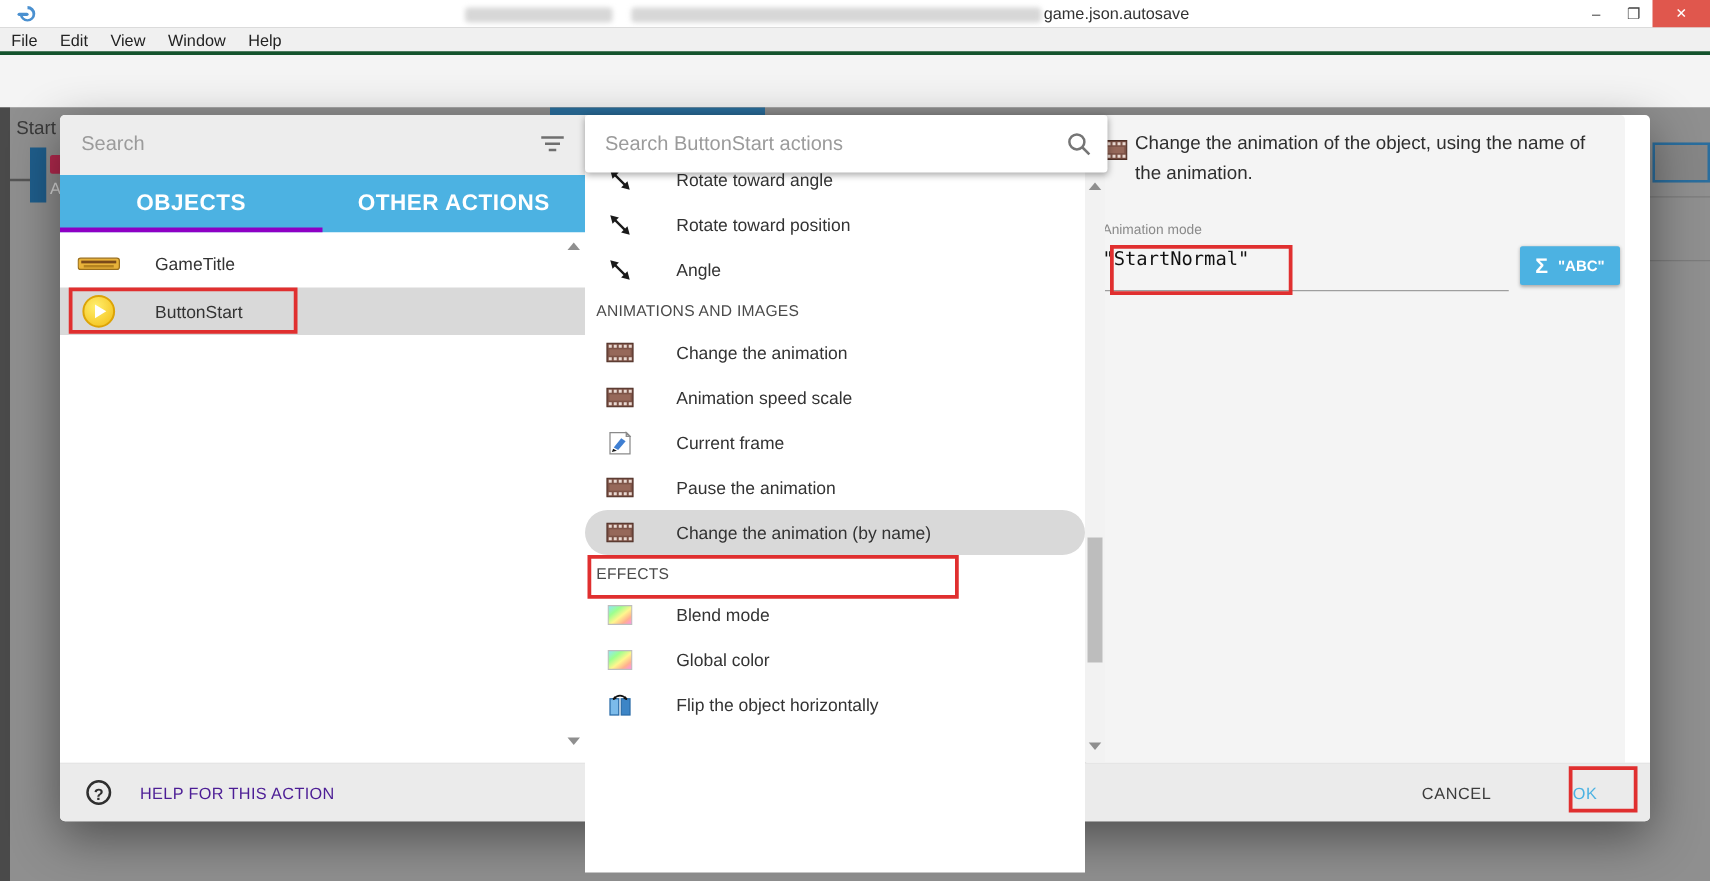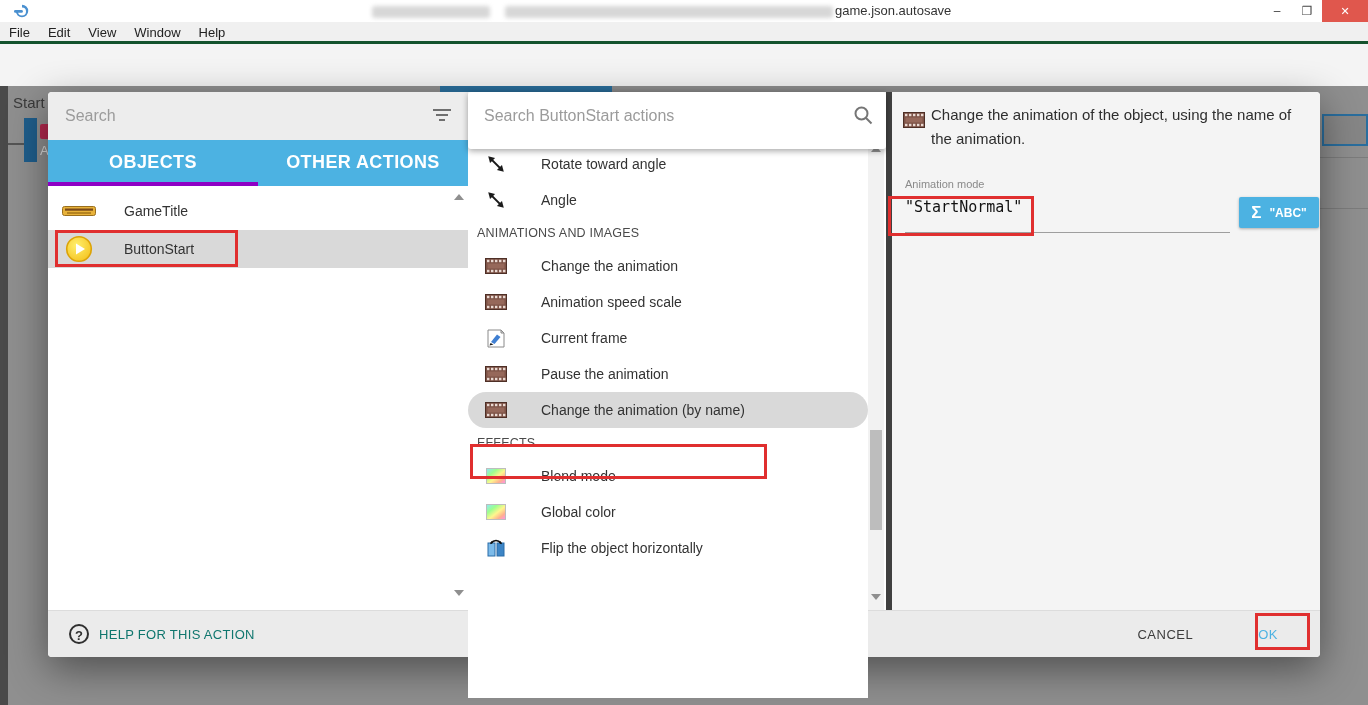--- a/index.html
+++ b/index.html
@@ -54,58 +54,58 @@
   .object-row.sel { background:#d9d9d9; }
   .object-row .obj-icon { width:34px; margin-left:14px; display:flex; justify-content:center; }
   .object-row .obj-label { margin-left:28px; font-size:14px; color:#333; }
   .lp-scroll-up { position:absolute; left:406px; top:102px; }
   .lp-scroll-dn { position:absolute; left:406px; top:498px; }
   .scroll-arrow { width:0; height:0; border-left:5px solid transparent; border-right:5px solid transparent; }
   .scroll-arrow.up { border-bottom:6px solid #8f8f8f; }
   .scroll-arrow.dn { border-top:6px solid #8f8f8f; }
 
   
-  .mp-search { position:absolute; left:420px; top:0; width:418px; height:57px; background:#fff; z-index:5;
+  .mp-search { position:absolute; left:420px; top:0; width:418px; height:46px; background:#fff; z-index:5;
     border-radius:3px; box-shadow:0 2px 6px rgba(0,0,0,.35); }
   .mp-search input { position:absolute; left:16px; top:12px; width:330px; height:24px; border:none; background:transparent; outline:none;
     font-size:16px; color:#333; font-family:"Liberation Sans",sans-serif; }
   .mp-mag { position:absolute; left:385px; top:13px; width:20px; height:20px; }
-  .actions-list { position:absolute; left:420px; top:0; width:400px; height:606px; background:#fff; padding-top:54px; overflow:hidden; z-index:1; }
+  .actions-list { position:absolute; left:420px; top:0; width:400px; height:606px; background:#fff; padding-top:34px; overflow:hidden; z-index:1; }
   .action-row { position:relative; height:36px; display:flex; align-items:center; }
   .action-row.sel { background:#d9d9d9;border-radius:18px; }
   .action-row .act-icon { width:26px; margin-left:15px; display:flex; justify-content:center; }
   .action-row .act-label { margin-left:32px; font-size:14px; color:#333; }
   .section-row { height:30px; display:flex; align-items:center; }
   .section-row .sec-label { margin-left:9px; font-size:12.5px; color:#4a4a4a; letter-spacing:.2px; }
   .mp-scrollbar { position:absolute; left:820px; top:0; width:16px; height:518px; background:#f2f2f2; z-index:2; }
   .mp-scroll-up { position:absolute; left:3px; top:54px; }
   .mp-scroll-dn { position:absolute; left:3px; top:502px; }
   .mp-thumb { position:absolute; left:2px; top:338px; width:12px; height:100px; background:#bdbdbd; }
 
   
-  .detail-panel { position:absolute; left:838px; top:0; width:434px; height:518px; background:#f4f4f4;
-    border-left:6px solid #404040; border-radius:0 4px 0 0; }
+  .detail-panel { position:absolute; left:818px; top:0; width:434px; height:518px; background:#f4f4f4;
+    border-left:3px solid #404040; border-radius:0 4px 0 0; }
   .detail-icon { position:absolute; left:11px; top:20px; }
   .detail-desc { position:absolute; left:39px; top:11px; width:372px; font-size:15px; line-height:24px; color:#2e2e2e; }
   .field-label { position:absolute; left:13px; top:86px; font-size:11px; color:#8a8a8a; }
   .field-value { position:absolute; left:13px; top:102px; width:300px; height:26px;
     font-family:"DejaVu Sans Mono", monospace; font-size:15px; color:#111; background:transparent; border:none; outline:none; }
   .field-underline { position:absolute; left:13px; top:140px; width:325px; height:1px; background:#9e9e9e; }
   .expr-btn { position:absolute; left:347px; top:105px; width:80px; height:31px; background:var(--accent); border:none; border-radius:2px;
     box-shadow:0 1px 3px rgba(0,0,0,.3); color:#fff; display:flex; align-items:center; justify-content:center; gap:8px; cursor:pointer; }
   .expr-sigma { font-size:17px; font-weight:bold; }
   .expr-label { font-size:12px; font-weight:bold; }
 
   
   .dlg-footer { position:absolute; left:0; top:518px; width:1272px; height:47px; background:#ebebeb;
     border-top:1px solid #dcdcdc; border-radius:0 0 4px 4px; display:flex; align-items:center; }
   .help-btn { display:flex; align-items:center; gap:10px; margin-left:21px; cursor:pointer; }
   .help-q { width:20px; height:20px; border:2px solid #2f2f2f; border-radius:50%; text-align:center; line-height:19px;
     font-size:13px; font-weight:bold; color:#2f2f2f; }
-  .help-text { font-size:13px; color:#0f766e; letter-spacing:.3px; }
+  .help-text { font-size:13px; color:#4c1d95; letter-spacing:.3px;margin-left:13px; }
   .footer-right { margin-left:auto; margin-right:42px; display:flex; align-items:center; gap:44px; }
   .btn-cancel { background:none; border:none; font-size:13px; color:#3c3c3c; letter-spacing:.5px; cursor:pointer; font-family:inherit; }
   .btn-ok { background:none; border:none; font-size:13px; color:var(--accent); letter-spacing:.5px; cursor:pointer; font-family:inherit;margin-left:21px; }
 
   
   .anno { position:absolute; border:3px solid var(--red); z-index:20; pointer-events:none; }
   .anno-buttonstart { left:7px; top:138px; width:183px; height:37px; }
   .anno-action { left:422px; top:352px; width:297px; height:35px; }
   .anno-field { left:840px; top:104px; width:146px; height:40px; }
   .anno-ok { left:1207px; top:521px; width:55px; height:37px; }
@@ -313,20 +313,30 @@
     <span class="act-icon">
             <svg width="22" height="22" viewBox="0 0 24 24">
               <line x1="6" y1="6" x2="18" y2="18" stroke="#1a1a1a" stroke-width="2"></line>
               <path d="M3.5 3.5 L11 5.5 L5.5 11 Z" fill="#1a1a1a"></path>
               <path d="M20.5 20.5 L13 18.5 L18.5 13 Z" fill="#1a1a1a"></path>
             </svg>
           </span>
     <span class="act-label">Rotate toward angle</span>
   </div>
 
+  <div class="action-row">
+    <span class="act-icon">
+            <svg width="22" height="22" viewBox="0 0 24 24">
+              <line x1="6" y1="6" x2="18" y2="18" stroke="#1a1a1a" stroke-width="2"></line>
+              <path d="M3.5 3.5 L11 5.5 L5.5 11 Z" fill="#1a1a1a"></path>
+              <path d="M20.5 20.5 L13 18.5 L18.5 13 Z" fill="#1a1a1a"></path>
+            </svg>
+          </span>
+    <span class="act-label">Rotate toward position</span>
+  </div>
 
   <div class="action-row">
     <span class="act-icon">
             <svg width="22" height="22" viewBox="0 0 24 24">
               <line x1="6" y1="6" x2="18" y2="18" stroke="#1a1a1a" stroke-width="2"></line>
               <path d="M3.5 3.5 L11 5.5 L5.5 11 Z" fill="#1a1a1a"></path>
               <path d="M20.5 20.5 L13 18.5 L18.5 13 Z" fill="#1a1a1a"></path>
             </svg>
           </span>
     <span class="act-label">Angle</span>

